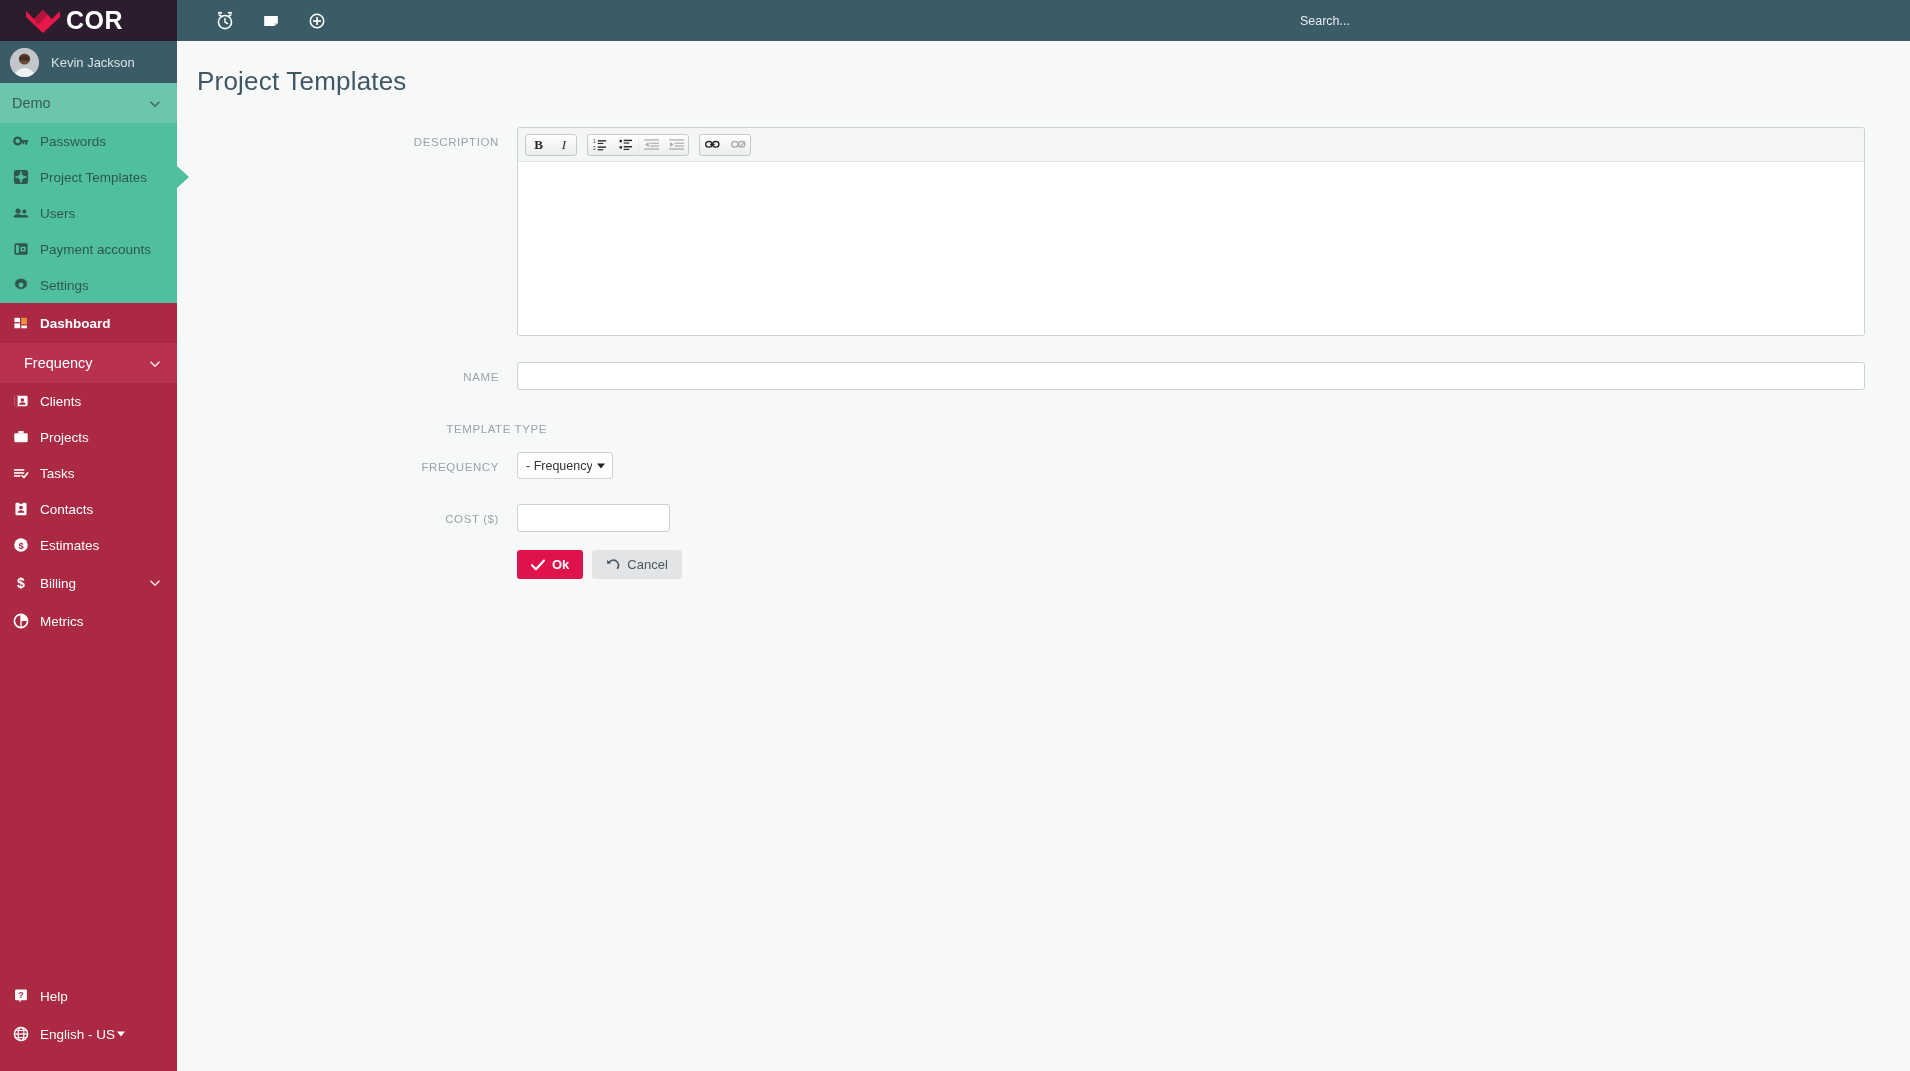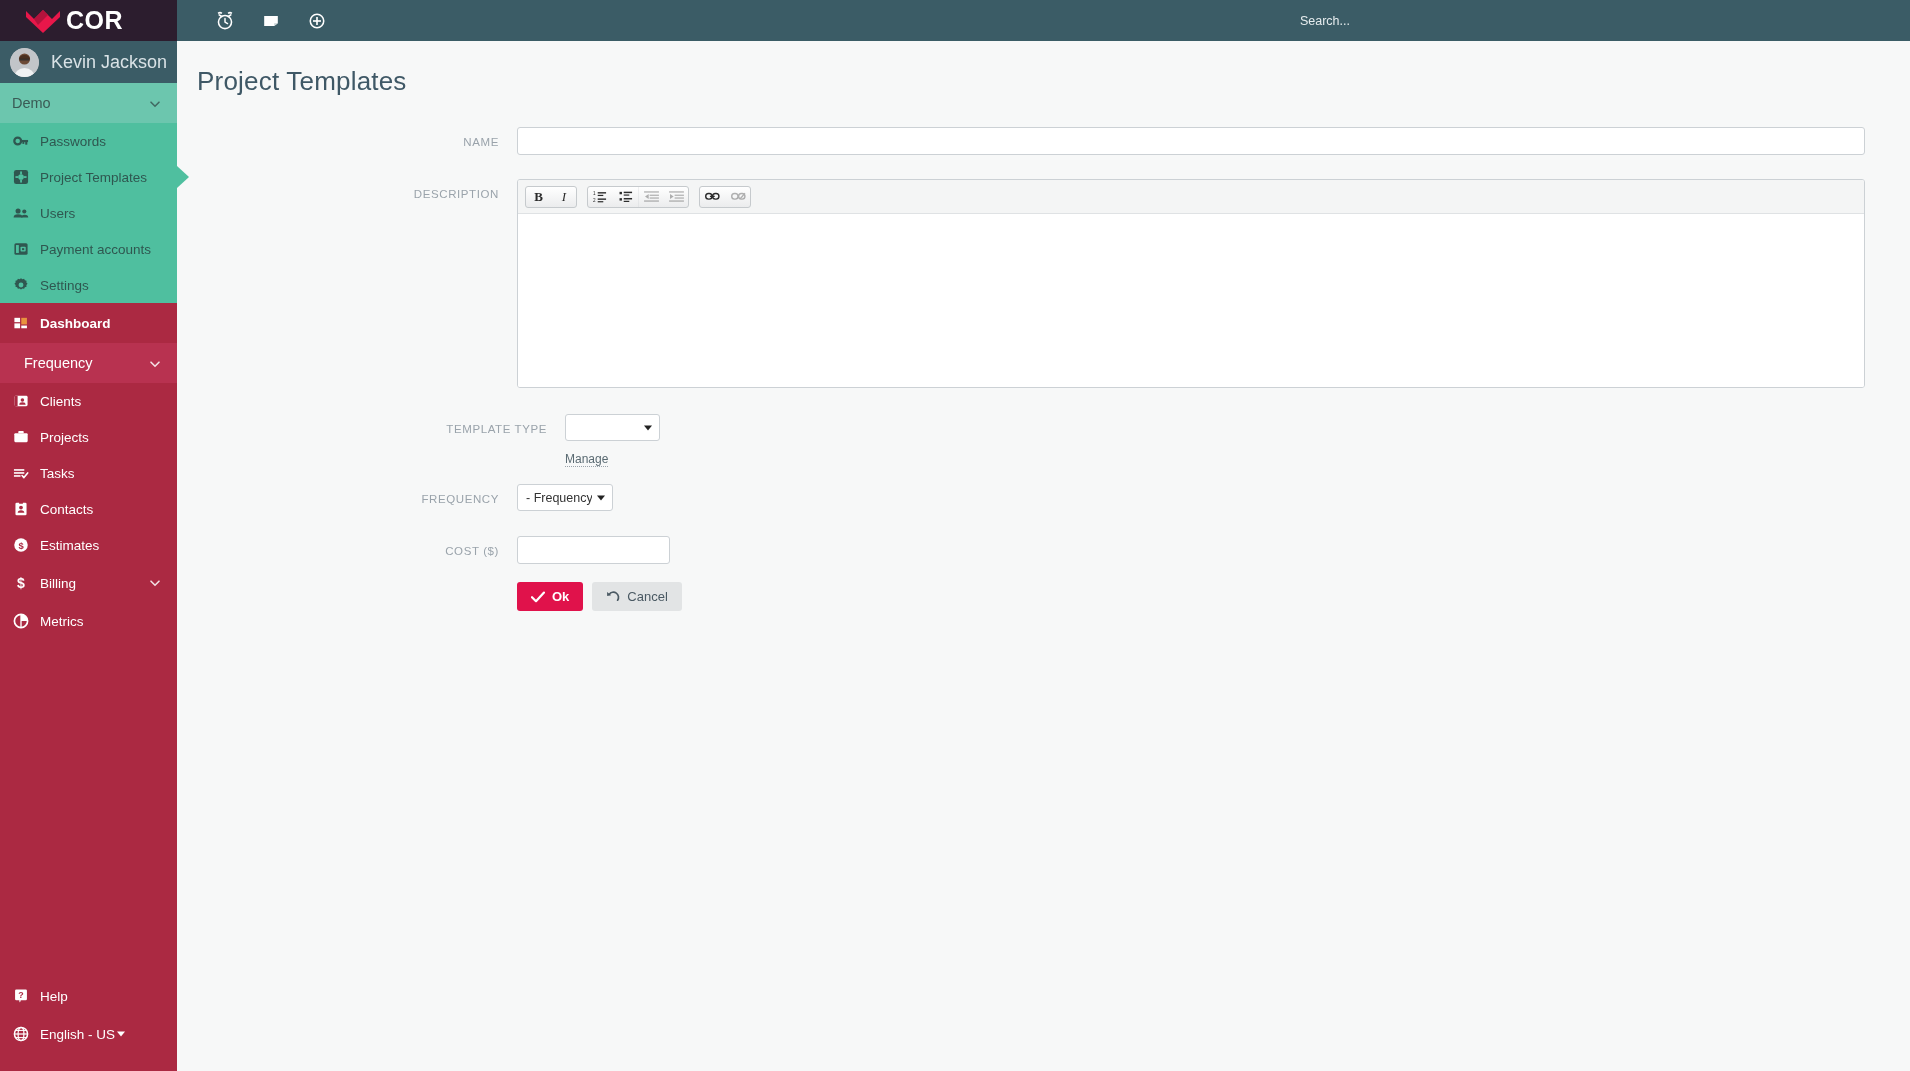--- a/index.html
+++ b/index.html
@@ -31,21 +31,21 @@
   .user-bar {
     height: 42px; background: #3b5c66;
     display: flex; align-items: center; padding-left: 10px;
   }
   .avatar {
     width: 29px; height: 29px; border-radius: 50%;
     flex: 0 0 29px; overflow: hidden;
     background: #b9bcc0; position: relative;
   }
   .user-name {
-    color: #d9e2e6; font-size: 18px; margin-left: 12px;
+    color: #d9e2e6; font-size: 13px; margin-left: 12px;
     white-space: nowrap;
   }
 
   .group-header {
     height: 40px; display: flex; align-items: center;
     padding: 0 16px 0 12px; font-size: 14.5px;
     position: relative;
     gap: 33px;
   }
   .group-header .gh-label { flex: 1; }
@@ -452,27 +452,20 @@
       </div>
       <div class="top-spacer"></div>
       <div class="search-box">Search...</div>
     </div>
 
     <div id="content">
       <h1 class="page-title">Project Templates</h1>
 
       <div class="form">
 
-        <div class="frow sp-name">
-          <div class="flabel">NAME</div>
-          <div class="fctrl">
-            <input class="inp" type="text" value="" placeholder="" style="">
-          </div>
-        </div>
-
         <div class="frow sp-desc">
           <div class="flabel">DESCRIPTION</div>
           <div class="fctrl">
             <div class="editor">
               <div class="editor-toolbar">
 
                 <div class="btn-group">
                   <div class="tb-btn">
                       <span class="glyph-b">B</span>
                     </div>
@@ -538,29 +531,29 @@
                     </svg>
                   </div>
                 </div>
 
               </div>
               <div class="editor-body"></div>
             </div>
           </div>
         </div>
 
+        <div class="frow sp-name">
+          <div class="flabel">NAME</div>
+          <div class="fctrl">
+            <input class="inp" type="text" value="" placeholder="" style="">
+          </div>
+        </div>
+
         <div class="frow sp-type">
           <div class="flabel">TEMPLATE TYPE</div>
-          <div class="fctrl">
-            <div class="select">
-              <span class="sel-val"></span>
-              <span class="sel-caret"></span>
-            </div>
-            <div><span class="manage-link">Manage</span></div>
-          </div>
         </div>
 
         <div class="frow sp-freq">
           <div class="flabel">FREQUENCY</div>
           <div class="fctrl">
             <div class="select wide">
               <span class="sel-val">- Frequency -</span>
               <span class="sel-caret"></span>
             </div>
           </div>

